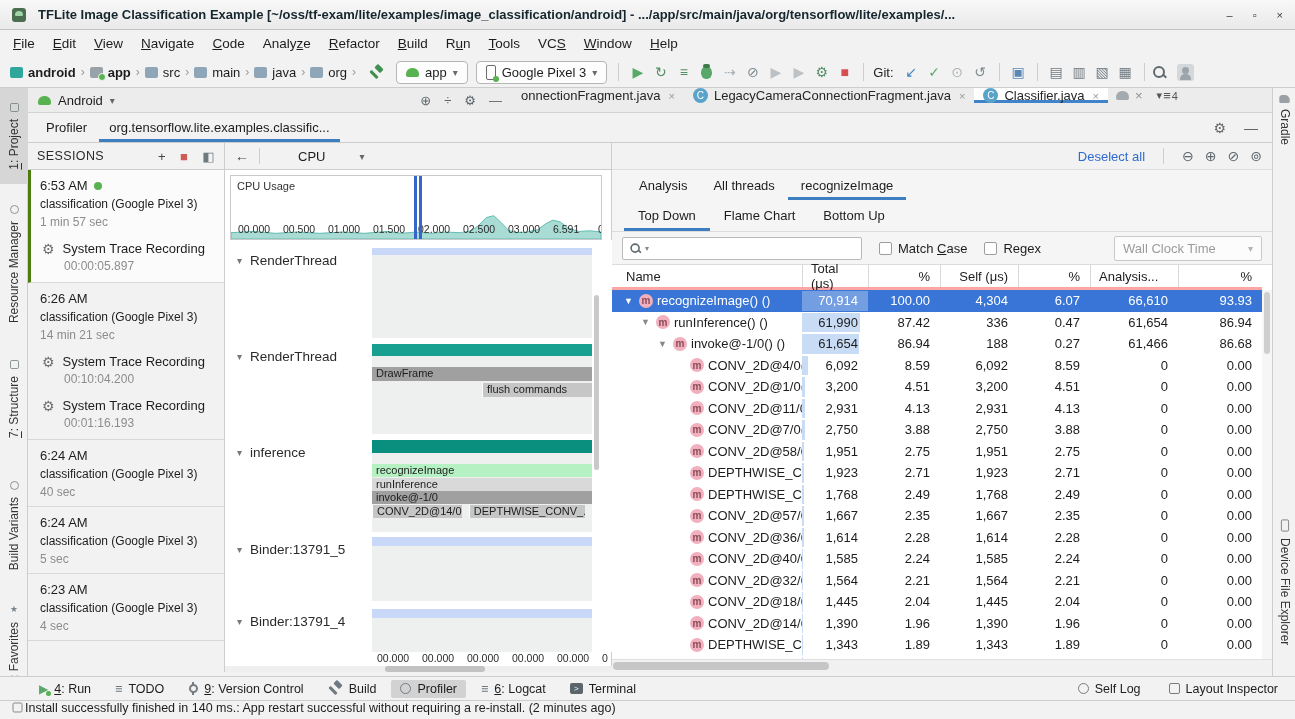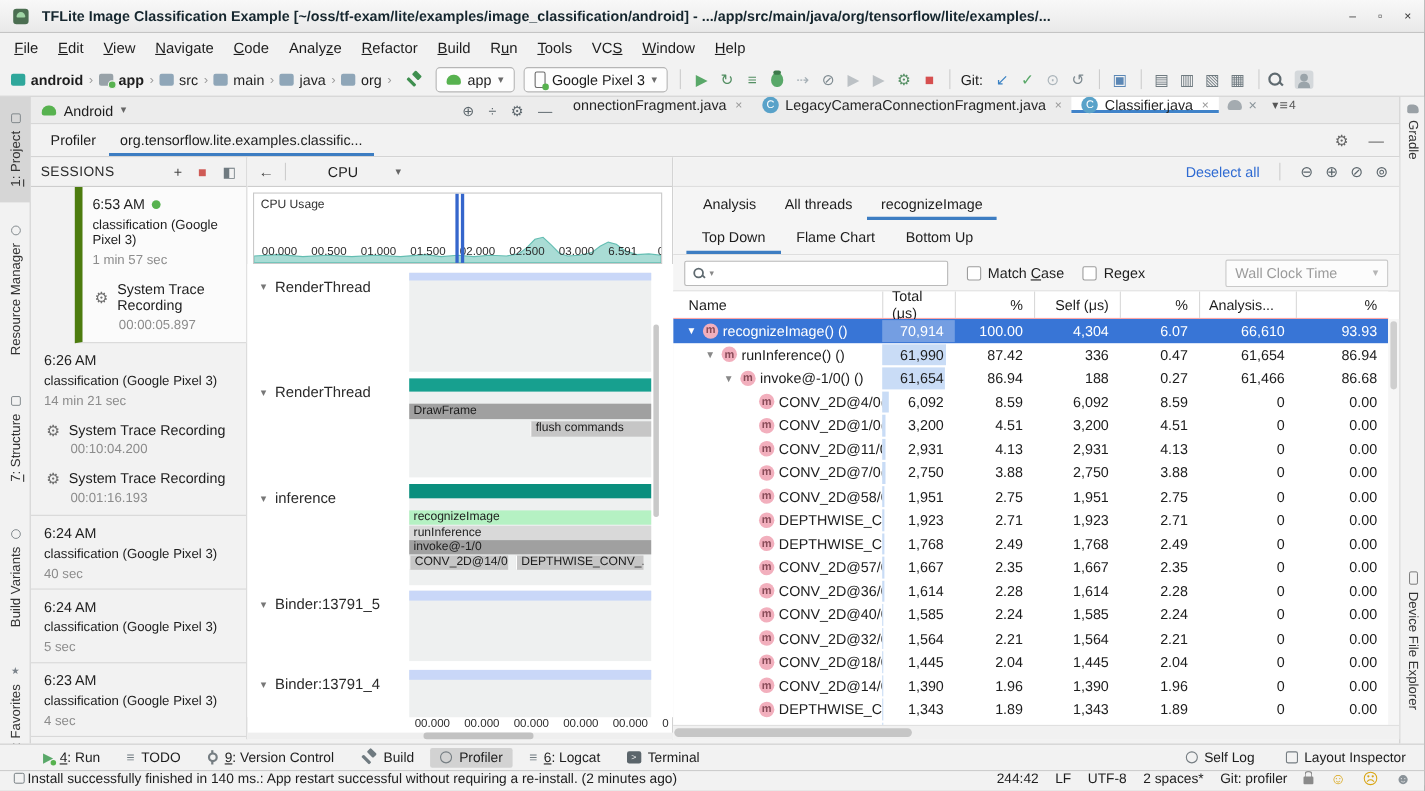--- a/index.html
+++ b/index.html
@@ -103,21 +103,21 @@
          display:flex;align-items:stretch;font-size:13px;}
   .phead-label{display:flex;align-items:center;margin:0 6px 0 12px;padding:0 6px;}
   .ptab{display:flex;align-items:center;padding:0 10px;box-shadow:inset 0 -3px 0 #3d7dc2;}
   .phead-actions{margin-left:auto;display:flex;gap:18px;align-items:center;color:#666;padding-right:14px;font-size:14px;}
 
   
   .sessions{position:absolute;top:143px;left:28px;width:197px;height:529px;background:#f2f2f2;border-right:1px solid #cdcdcd;overflow:hidden;}
   .sess-head{height:27px;display:flex;align-items:center;padding:0 9px;font-size:12.5px;color:#2b2b2b;border-bottom:1px solid #cdcdcd;letter-spacing:.4px;}
   .sess-actions{margin-left:auto;display:flex;gap:14px;align-items:center;font-size:13px;}
   .sess-item{position:relative;padding:8px 8px 7px 12px;border-bottom:1px solid #d8d8d8;}
-  .sess-item.selected{background:#fbfbfb;border-left:7px solid #4d7c0f;padding-left:9px;margin-left:40px;}
+  .sess-item.selected{background:#fbfbfb;border-left:3px solid #4d7c0f;padding-left:9px;}
   .sess-time{font-size:13px;display:flex;align-items:center;gap:6px;}
   .live-dot{width:8px;height:8px;border-radius:50%;background:#57b24f;}
   .sess-app{font-size:12px;margin-top:4px;color:#1d1d1d;}
   .sess-dur{font-size:12px;margin-top:4px;color:#8c8c8c;}
   .sess-rec{display:flex;align-items:center;gap:8px;margin-top:12px;font-size:13px;padding-left:2px;}
   .rec-time{font-size:12px;color:#8c8c8c;margin:3px 0 2px 24px;}
 
   
   .timeline{position:absolute;top:143px;left:225px;width:387px;height:529px;background:#fff;border-right:1px solid #cdcdcd;}
   .tl-head{height:27px;background:#f2f2f2;border-bottom:1px solid #cdcdcd;display:flex;align-items:center;font-size:13px;padding:0 10px;gap:10px;}
@@ -160,21 +160,21 @@
   .rp-filter{height:33px;background:#f5f5f5;display:flex;align-items:center;border-bottom:1px solid #dcdcdc;padding:0 10px;gap:7px;font-size:13px;}
   .searchbox{width:240px;height:23px;background:#fff;border:1px solid #b9b9b9;border-radius:2px;display:flex;align-items:center;padding:0 5px;gap:2px;}
   .searchbox input{border:none;outline:none;flex:1;font-size:13px;font-family:inherit;background:transparent;min-width:0;}
   .sb-caret{font-size:8px;color:#888;}
   .cb{width:13px;height:13px;border:1px solid #9d9d9d;background:#fff;border-radius:2px;flex:0 0 auto;}
   .cb-wrap{display:flex;align-items:center;gap:6px;margin-left:10px;}
   .clock-dd{margin-left:auto;width:148px;height:25px;border:1px solid #c9c9c9;background:#fcfcfc;color:#9b9b9b;
             display:flex;align-items:center;padding:0 8px;font-size:13px;border-radius:2px;}
   .clock-dd .caret{margin-left:auto;font-size:10px;color:#b5b5b5;}
   .thead{position:absolute;top:122px;left:0;width:650px;height:25px;display:flex;align-items:center;font-size:13px;
-         background:#fff;border-bottom:1px solid #fca5a5;}
+         background:#fff;border-bottom:3px solid #fca5a5;}
   .th{padding:0 10px 0 8px;height:100%;display:flex;align-items:center;border-left:1px solid #d9d9d9;}
   .th:first-child{border-left:none;padding-left:14px;}
   .th.num{justify-content:flex-end;}
   .tbody{position:absolute;top:147px;left:0;width:650px;height:369px;overflow:hidden;}
   .trow{display:flex;height:21.5px;align-items:center;font-size:13px;}
   .trow.selected{background:#3875d6;color:#fff;}
   .tcell{height:100%;display:flex;align-items:center;}
   .c-name{flex:1;min-width:0;overflow:hidden;white-space:nowrap;gap:4px;}
   .c-name .arrow{width:13px;font-size:9px;color:#888;text-align:center;flex:0 0 auto;}
   .trow.selected .c-name .arrow{color:#fff;}
@@ -1098,26 +1098,15 @@
         <div class="twbtn">
           <span class="ic-box"></span>
           <span>Layout Inspector</span>
         </div>
       </div>
     </div>
 
   <div class="statusbar">
     <span class="ic-box" style="transform:scale(.9)"></span>
     <span class="sb-msg">Install successfully finished in 140 ms.: App restart successful without requiring a re-install. (2 minutes ago)</span>
-    <div class="sb-right" id="sb-right">
-        <span>244:42</span>
-        <span>LF</span>
-        <span>UTF-8</span>
-        <span>2 spaces*</span>
-        <span>Git: profiler</span>
-        <span class="ic-lock"></span>
-        <span class="face">☺</span>
-        <span class="face">☹</span>
-        <span class="face" style="color: rgb(138, 146, 152);">☻</span>
-      </div>
   </div>
 
 </div>
 
 </body></html>

